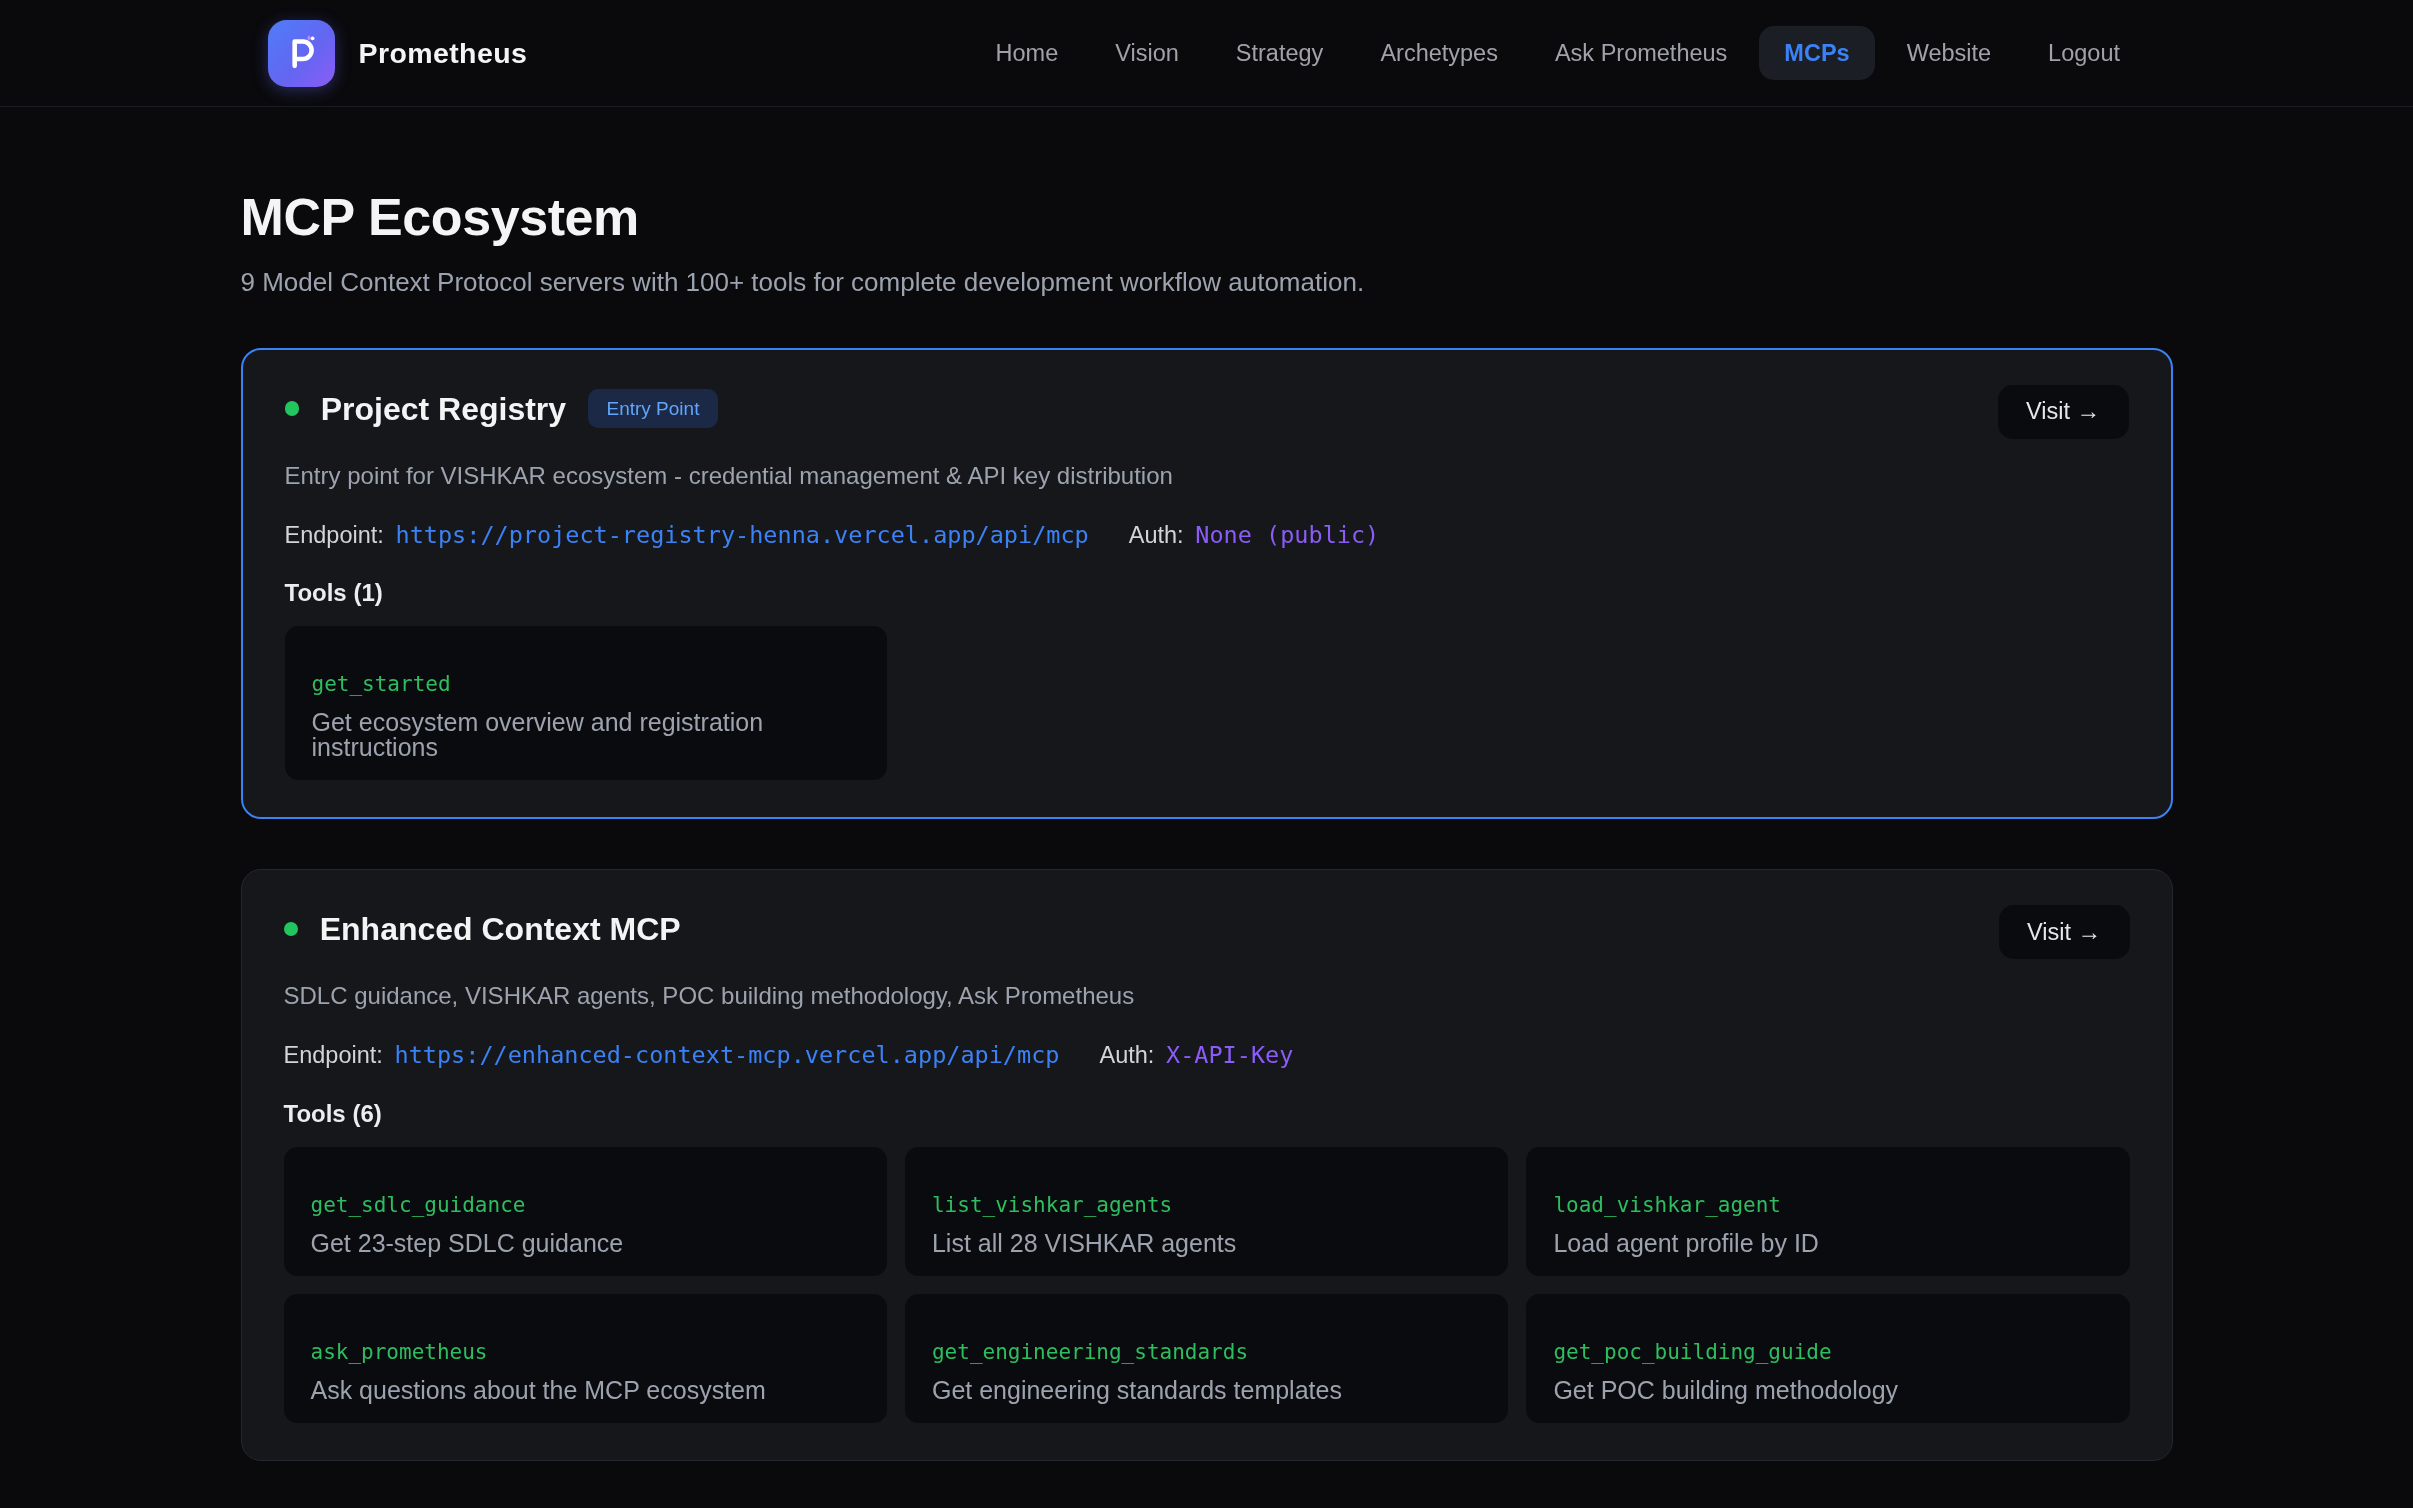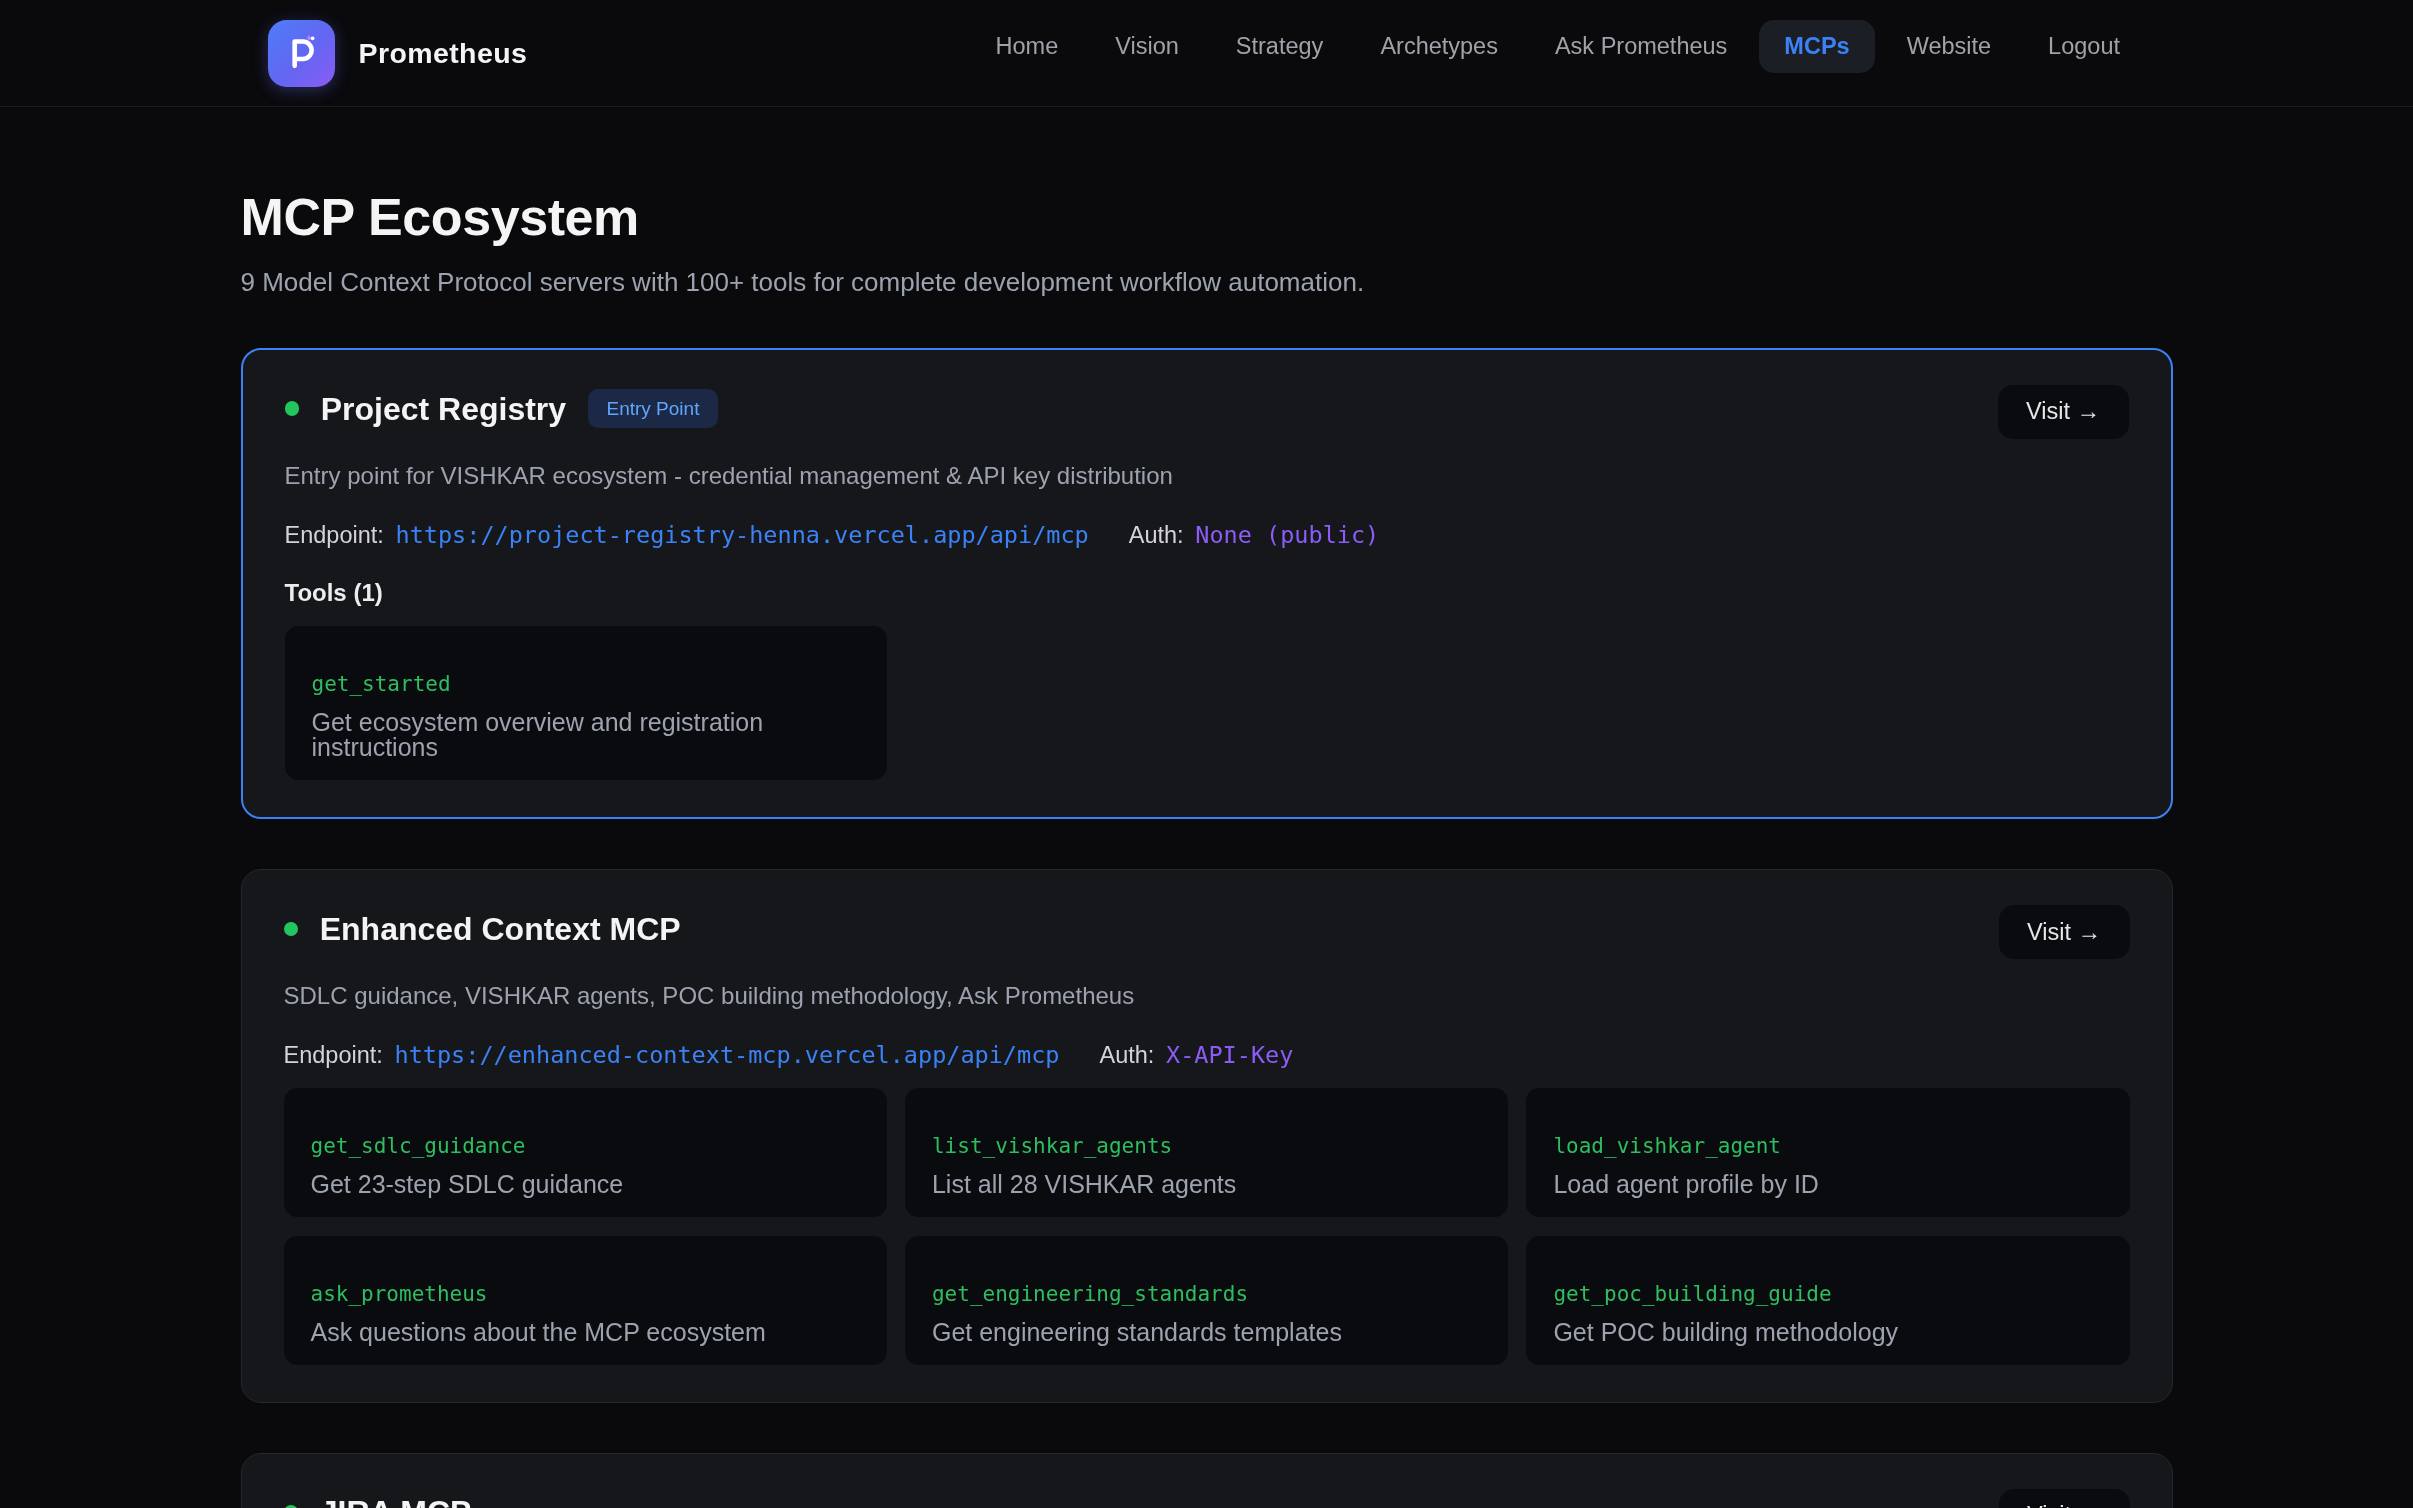--- a/index.html
+++ b/index.html
@@ -14,21 +14,21 @@
 
   
   .topnav {
     height:107px;
     border-bottom:1.7px solid #1b1d22;
     display:flex; align-items:center;
     background:#0a0a0d;
   }
   .nav-inner {
     width:1877px; margin:0 auto;
-    display:flex; align-items:flex-start; justify-content:space-between;
+    display:flex; align-items:center; justify-content:space-between;
   }
   .brand { display:flex; align-items:center; gap:23.5px; cursor:pointer; }
   .logo {
     width:67px; height:67px; border-radius:18.4px;
     background:linear-gradient(135deg,#4e7df9 0%,#6366f1 55%,#8b5cf6 100%);
     display:flex; align-items:center; justify-content:center;
     box-shadow:0 3.4px 15px rgba(99,102,241,.35);
   }
   .brand-name { font-size:28.5px; font-weight:700; color:#f4f4f6; letter-spacing:0.4px; }
   .nav-items { display:flex; align-items:center; gap:7px; list-style:none; }
@@ -141,20 +141,21 @@
           </div>
           <button class="visit-btn">Visit →</button>
         </div>
         <p class="card-desc">SDLC guidance, VISHKAR agents, POC building methodology, Ask Prometheus</p>
         <div class="endpoint-row">
           <span class="meta-label">Endpoint:</span>
           <code class="endpoint-url">https://enhanced-context-mcp.vercel.app/api/mcp</code>
           <span class="meta-label auth-label">Auth:</span>
           <code class="auth-value">X-API-Key</code>
         </div>
+        <div class="tools-label">Tools (6)</div>
         <div class="tools-grid">
           <div class="tool-card">
             <div class="tool-name">get_sdlc_guidance</div>
             <div class="tool-desc">Get 23-step SDLC guidance</div>
           </div>
           <div class="tool-card">
             <div class="tool-name">list_vishkar_agents</div>
             <div class="tool-desc">List all 28 VISHKAR agents</div>
           </div>
           <div class="tool-card">

